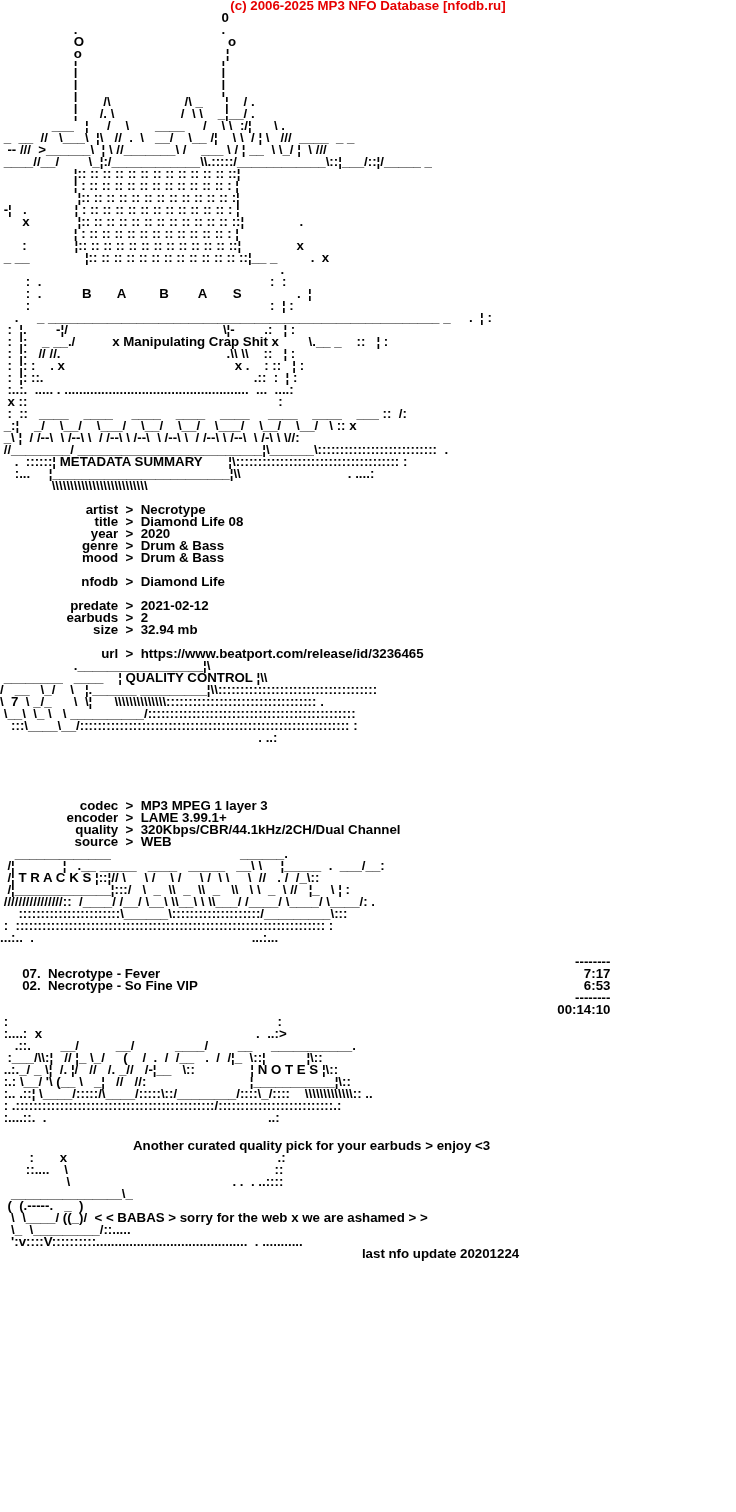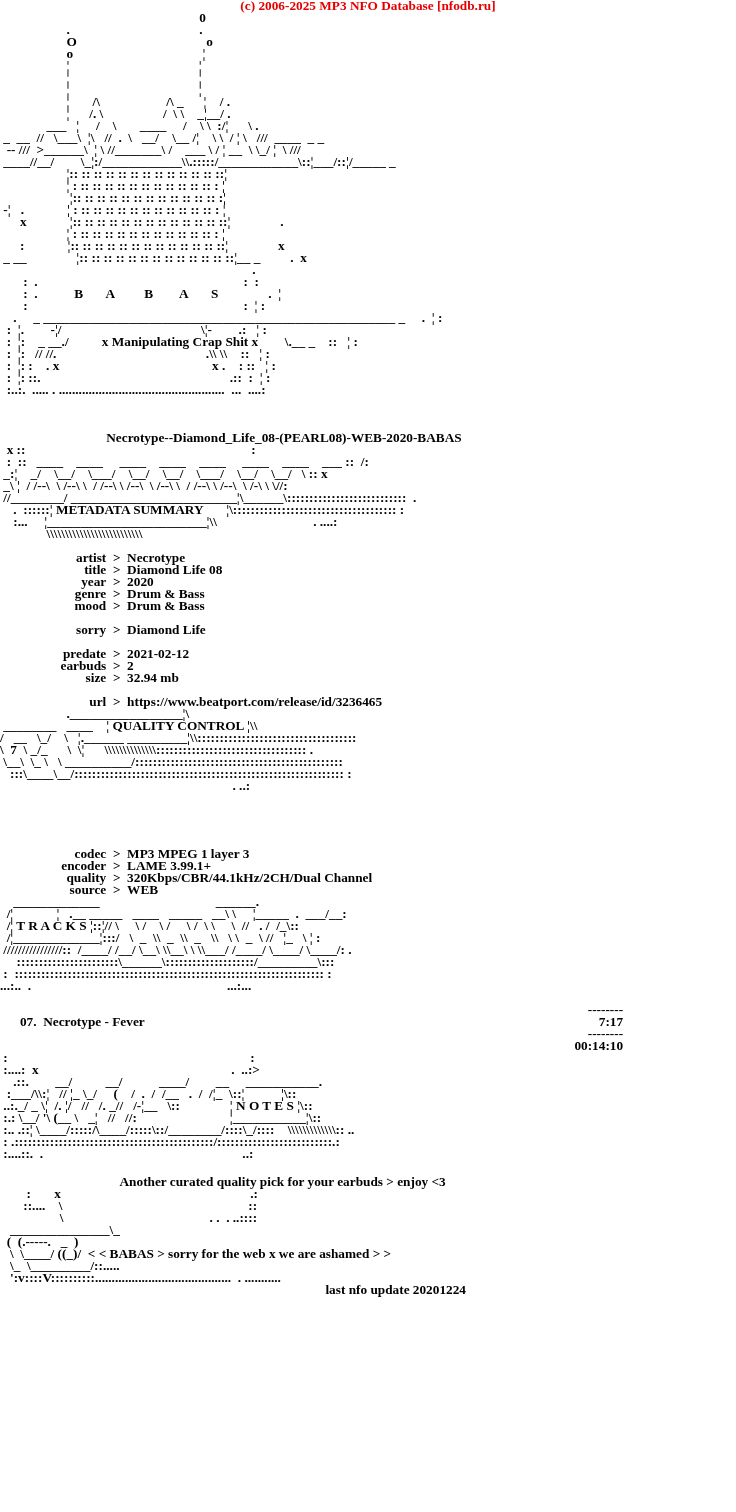--- a/index.html
+++ b/index.html
@@ -2,21 +2,21 @@
 <html style="--red: #e60000;"><head>
 <meta charset="utf-8">
 <style>
   html,body { margin:0; padding:0; background:#ffffff; }
   .page {
     position:relative;
     width:736px; height:1512px;
     overflow:hidden;
     background:#ffffff;
     color:#000000;
-    font-family:Liberation Serif, serif;
+    font-family:Liberation Sans, sans-serif;
     font-size:13.29px;
     font-weight:bold;
     line-height:12px;
   }
   pre.art { margin:0; white-space:pre; font:inherit; line-height:12px; }
   .line { height:12px; white-space:pre; }
   .hdr { color:var(--red,#e60000); text-align:center; }
   .release { margin-top:36px; padding-left:16ch; }
   .m-meta { margin-top:36px; }
   .fields { margin-top:12px; }
@@ -69,38 +69,37 @@
        :  .           B       A         B        A       S               .  ¦
        :                                                                 :  ¦ :
     .     _ _____________________________________________________ _     .  ¦ :
   :  ¦.        -¦/                                          \¦-        .:   ¦ :
   :  ¦:    _ __./          x Manipulating Crap Shit x        \.__ _    ::   ¦ :
   :  ¦:   // //.                                             .\\ \\    ::   ¦ :
   :  ¦: :    . x                                              x .    : ::   ¦ :
   :  ¦: ::.                                                         .::  :  ¦ :
   :..:.  ..... . ..................................................  ...  ....:</pre>
 
-  <div class="line release">Necrotype--Diamond_Life_08-(PEARL08)-WEB-2020-BABAS</div>
 
   <pre class="art m-meta">  x ::                                                                    :
   :  ::   ____    ____     ____    ____    ____     ____    ____    ___ ::  /:
  _:¦    _/    \__/    \___/    \__/    \__/    \___/    \__/    \__/   \ :: x
  _\ ¦  / /--\  \ /--\ \  / /--\ \ /--\  \ /--\ \  / /--\ \ /--\  \ /-\ \ \//:
  //________/ _________________________¦\______\:::::::::::::::::::::::::::  .
     .  ::::::¦ METADATA SUMMARY       ¦\::::::::::::::::::::::::::::::::::::: :
     :...     ¦________________________¦\\                             . ....:
               \\\\\\\\\\\\\\\\\\\\\\\\\\</pre>
 
   <div class="fields">
     <div class="frow"><span class="flabel">artist</span><span class="fsep">&gt;</span><span class="fval">Necrotype</span></div>
     <div class="frow"><span class="flabel">title</span><span class="fsep">&gt;</span><span class="fval">Diamond Life 08</span></div>
     <div class="frow"><span class="flabel">year</span><span class="fsep">&gt;</span><span class="fval">2020</span></div>
     <div class="frow"><span class="flabel">genre</span><span class="fsep">&gt;</span><span class="fval">Drum &amp; Bass</span></div>
     <div class="frow"><span class="flabel">mood</span><span class="fsep">&gt;</span><span class="fval">Drum &amp; Bass</span></div>
-    <div class="frow g"><span class="flabel">sorry</span><span class="fsep">&gt;</span><span class="fval">Diamond Life</span></div>
+    <div class="frow g"><span class="flabel">nfodb</span><span class="fsep">&gt;</span><span class="fval">Diamond Life</span></div>
     <div class="frow g"><span class="flabel">predate</span><span class="fsep">&gt;</span><span class="fval">2021-02-12</span></div>
     <div class="frow"><span class="flabel">earbuds</span><span class="fsep">&gt;</span><span class="fval">2</span></div>
     <div class="frow"><span class="flabel">size</span><span class="fsep">&gt;</span><span class="fval">32.94 mb</span></div>
     <div class="frow g"><span class="flabel">url</span><span class="fsep">&gt;</span><span class="fval">https://www.beatport.com/release/id/3236465</span></div>
   </div>
 
   <pre class="art m-qc">                    ._________________¦\
  ________   ____    ¦ QUALITY CONTROL ¦\\
 /   __   \_/    \   ¦.______ _________¦\\::::::::::::::::::::::::::::::::::::
 \  7  \ _/_      \  \¦      \\\\\\\\\\\\\\:::::::::::::::::::::::::::::::::: .
@@ -120,20 +119,21 @@
   /¦ T R A C K S ¦::¦// \     \ /    \ /     \ /  \ \     \  //   . /  /_\::
   /¦_____________¦:::/   \  _  \\  _  \\  _   \\   \ \  _  \ //   ¦_   \ ¦ :
  ////////////////::  /____/ /__/ \__\ \\__\ \ \\___/ /____/ \____/ \____/: .
      :::::::::::::::::::::::\______\::::::::::::::::::::/_________\:::
  :  :::::::::::::::::::::::::::::::::::::::::::::::::::::::::::::::::::::: :
 ...:..  .                                                           ...:...</pre>
 
   <div class="tracks">
     <div class="trow"><span class="ttime">--------</span></div>
     <div class="trow"><span class="tnum">07.</span><span>Necrotype - Fever</span><span class="ttime">7:17</span></div>
+    <div class="trow"><span class="tnum">02.</span><span>Necrotype - So Fine VIP</span><span class="ttime">6:53</span></div>
     <div class="trow"><span class="ttime">--------</span></div>
     <div class="trow"><span class="ttime">00:14:10</span></div>
   </div>
 
   <pre class="art m-no"> :                                                                         :
  :....:  x                                                          .  ..:&gt;
     .::.        __/          __/           ____/        __     ___________.
   :___/\\:¦   // ¦_ \_/     (    /  .  /  /__   .  /  /¦_  \::¦           ¦\::
  ..:._/ _ \¦  /. ¦/   //   /. _//   /-¦__   \::               ¦ N O T E S ¦\::
  :.: \__/ '\ (__ \   _¦   //   //:                            ¦___________¦\::

